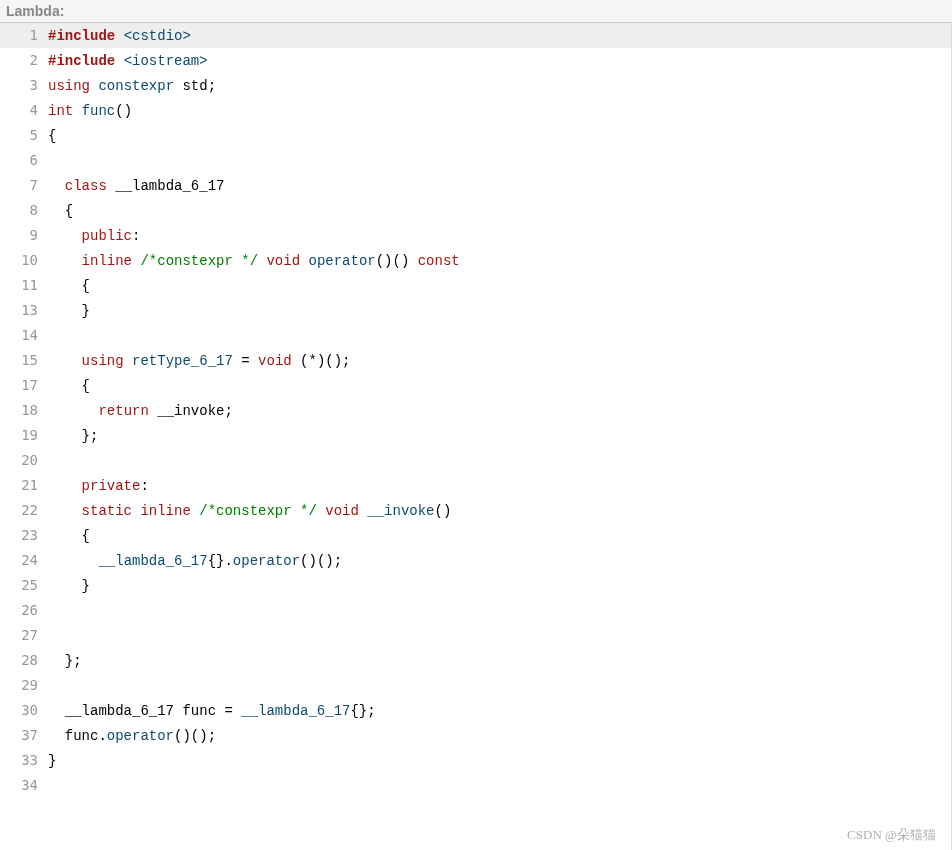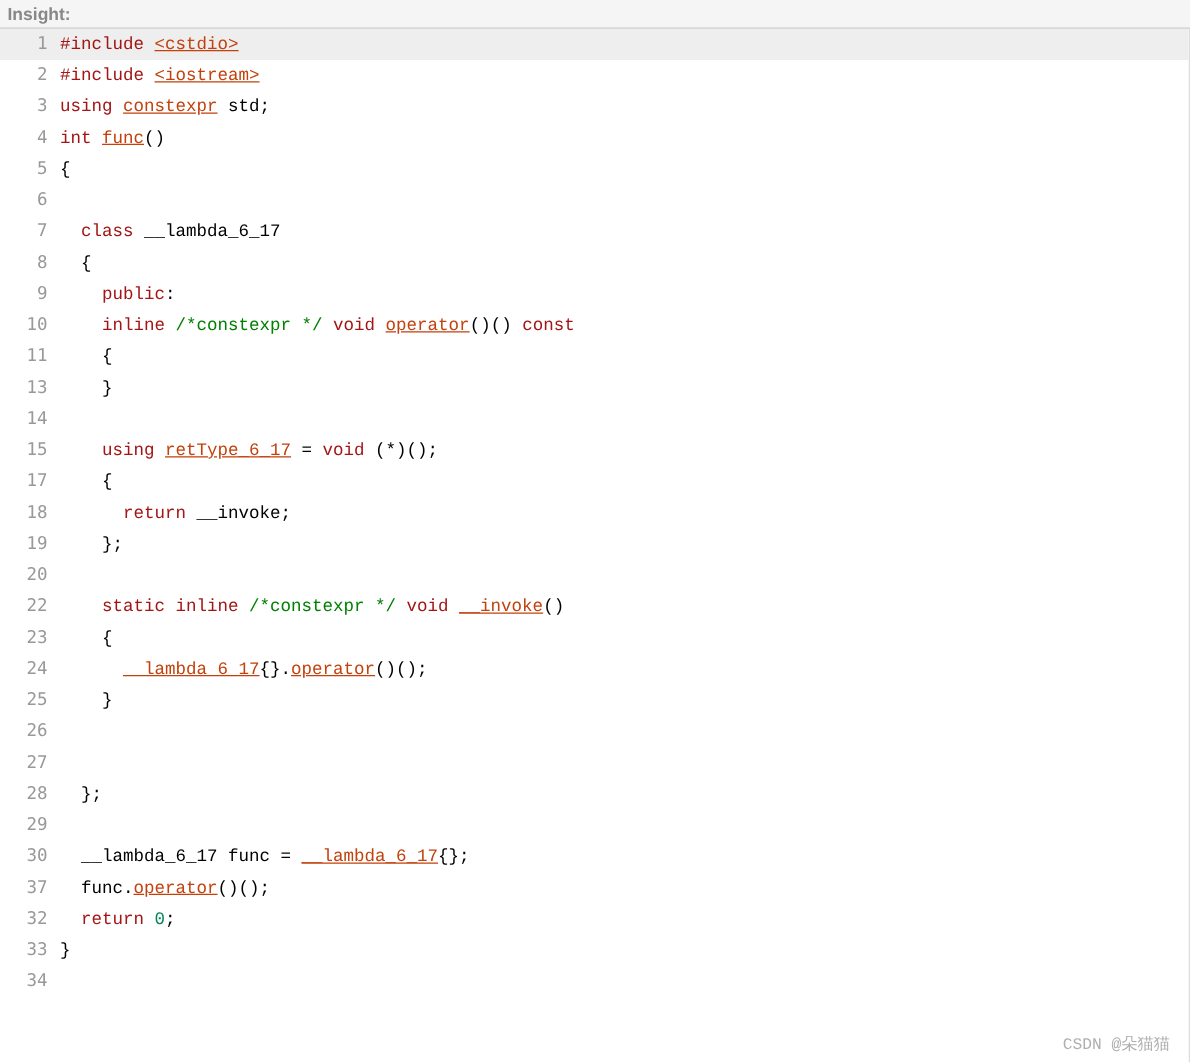--- a/index.html
+++ b/index.html
@@ -53,77 +53,77 @@
       text-align: right;
       padding-right: 10px;
       color: #999;
       user-select: none;
       font-family: "Consolas", monospace;
     }
     .code-content {
       flex: 1;
       font-family: "Consolas", "Monaco", "Courier New", monospace;
     }
-    .t-preproc { color: #a31515; }
+    .t-preproc { color: #a31515; font-weight: bold; }
     .t-string { color: #a31515; }
     .t-comment { color: #008000; }
     .t-plain { color: #000; }
     .t-num { color: #098658; }
     .t-red { color: #a31515; }
-    .t-blue { color: #c2410c; text-decoration: underline; }
+    .t-blue { color: #0c4a6e; }
 
     .watermark {
       position: absolute;
       bottom: 6px;
       right: 16px;
       color: rgba(120,120,120,0.6);
       font-size: 13px;
-      font-family: Liberation Mono, monospace;
+      font-family: Liberation Serif, serif;
       pointer-events: none;
     }
 
     ::-webkit-scrollbar { width: 14px; }
     ::-webkit-scrollbar-track { background: #f0f0f0; }
     ::-webkit-scrollbar-thumb { background: #c0c0c0; border: 2px solid #f0f0f0; }
   </style>
 </head>
 <body>
 
 <div class="panel">
-  <div class="panel-header">Insight:</div>
+  <div class="panel-header">Lambda:</div>
   <div class="editor-wrap">
     <div class="editor" id="editor">
         <div class="code-line current"><div class="gutter">1</div><div class="code-content"><span class="t-preproc">#include </span><span class="t-blue">&lt;cstdio&gt;</span></div></div>
         <div class="code-line"><div class="gutter">2</div><div class="code-content"><span class="t-preproc">#include </span><span class="t-blue">&lt;iostream&gt;</span></div></div>
         <div class="code-line"><div class="gutter">3</div><div class="code-content"><span class="t-red">using </span><span class="t-blue">constexpr</span><span class="t-plain"> std;</span></div></div>
         <div class="code-line"><div class="gutter">4</div><div class="code-content"><span class="t-red">int</span><span class="t-plain"> </span><span class="t-blue">func</span><span class="t-plain">()</span></div></div>
         <div class="code-line"><div class="gutter">5</div><div class="code-content"><span class="t-plain">{</span></div></div>
         <div class="code-line"><div class="gutter">6</div><div class="code-content"><span class="t-plain">  </span></div></div>
         <div class="code-line"><div class="gutter">7</div><div class="code-content"><span class="t-plain">  </span><span class="t-red">class</span><span class="t-plain"> __lambda_6_17</span></div></div>
         <div class="code-line"><div class="gutter">8</div><div class="code-content"><span class="t-plain">  {</span></div></div>
         <div class="code-line"><div class="gutter">9</div><div class="code-content"><span class="t-plain">    </span><span class="t-red">public</span><span class="t-plain">:</span></div></div>
         <div class="code-line"><div class="gutter">10</div><div class="code-content"><span class="t-plain">    </span><span class="t-red">inline</span><span class="t-plain"> </span><span class="t-comment">/*constexpr */</span><span class="t-plain"> </span><span class="t-red">void</span><span class="t-plain"> </span><span class="t-blue">operator</span><span class="t-plain">()() </span><span class="t-red">const</span></div></div>
         <div class="code-line"><div class="gutter">11</div><div class="code-content"><span class="t-plain">    {</span></div></div>
         <div class="code-line"><div class="gutter">13</div><div class="code-content"><span class="t-plain">    }</span></div></div>
         <div class="code-line"><div class="gutter">14</div><div class="code-content"><span class="t-plain">    </span></div></div>
         <div class="code-line"><div class="gutter">15</div><div class="code-content"><span class="t-plain">    </span><span class="t-red">using</span><span class="t-plain"> </span><span class="t-blue">retType_6_17</span><span class="t-plain"> = </span><span class="t-red">void</span><span class="t-plain"> (*)();</span></div></div>
         <div class="code-line"><div class="gutter">17</div><div class="code-content"><span class="t-plain">    {</span></div></div>
         <div class="code-line"><div class="gutter">18</div><div class="code-content"><span class="t-plain">      </span><span class="t-red">return</span><span class="t-plain"> __invoke;</span></div></div>
         <div class="code-line"><div class="gutter">19</div><div class="code-content"><span class="t-plain">    };</span></div></div>
         <div class="code-line"><div class="gutter">20</div><div class="code-content"><span class="t-plain">    </span></div></div>
+        <div class="code-line"><div class="gutter">21</div><div class="code-content"><span class="t-plain">    </span><span class="t-red">private</span><span class="t-plain">:</span></div></div>
         <div class="code-line"><div class="gutter">22</div><div class="code-content"><span class="t-plain">    </span><span class="t-red">static inline</span><span class="t-plain"> </span><span class="t-comment">/*constexpr */</span><span class="t-plain"> </span><span class="t-red">void</span><span class="t-plain"> </span><span class="t-blue">__invoke</span><span class="t-plain">()</span></div></div>
         <div class="code-line"><div class="gutter">23</div><div class="code-content"><span class="t-plain">    {</span></div></div>
         <div class="code-line"><div class="gutter">24</div><div class="code-content"><span class="t-plain">      </span><span class="t-blue">__lambda_6_17</span><span class="t-plain">{}.</span><span class="t-blue">operator</span><span class="t-plain">()();</span></div></div>
         <div class="code-line"><div class="gutter">25</div><div class="code-content"><span class="t-plain">    }</span></div></div>
         <div class="code-line"><div class="gutter">26</div><div class="code-content"><span class="t-plain">    </span></div></div>
         <div class="code-line"><div class="gutter">27</div><div class="code-content"><span class="t-plain">    </span></div></div>
         <div class="code-line"><div class="gutter">28</div><div class="code-content"><span class="t-plain">  };</span></div></div>
         <div class="code-line"><div class="gutter">29</div><div class="code-content"><span class="t-plain">  </span></div></div>
         <div class="code-line"><div class="gutter">30</div><div class="code-content"><span class="t-plain">  __lambda_6_17 func = </span><span class="t-blue">__lambda_6_17</span><span class="t-plain">{};</span></div></div>
         <div class="code-line"><div class="gutter">37</div><div class="code-content"><span class="t-plain">  func.</span><span class="t-blue">operator</span><span class="t-plain">()();</span></div></div>
-        <div class="code-line"><div class="gutter">32</div><div class="code-content"><span class="t-plain">  </span><span class="t-red">return</span><span class="t-plain"> </span><span class="t-num">0</span><span class="t-plain">;</span></div></div>
         <div class="code-line"><div class="gutter">33</div><div class="code-content"><span class="t-plain">}</span></div></div>
         <div class="code-line"><div class="gutter">34</div><div class="code-content"><span class="t-plain"></span></div></div>
       </div>
   </div>
 </div>
 
 <div class="watermark">CSDN @朵猫猫</div>
 
 </body></html>

